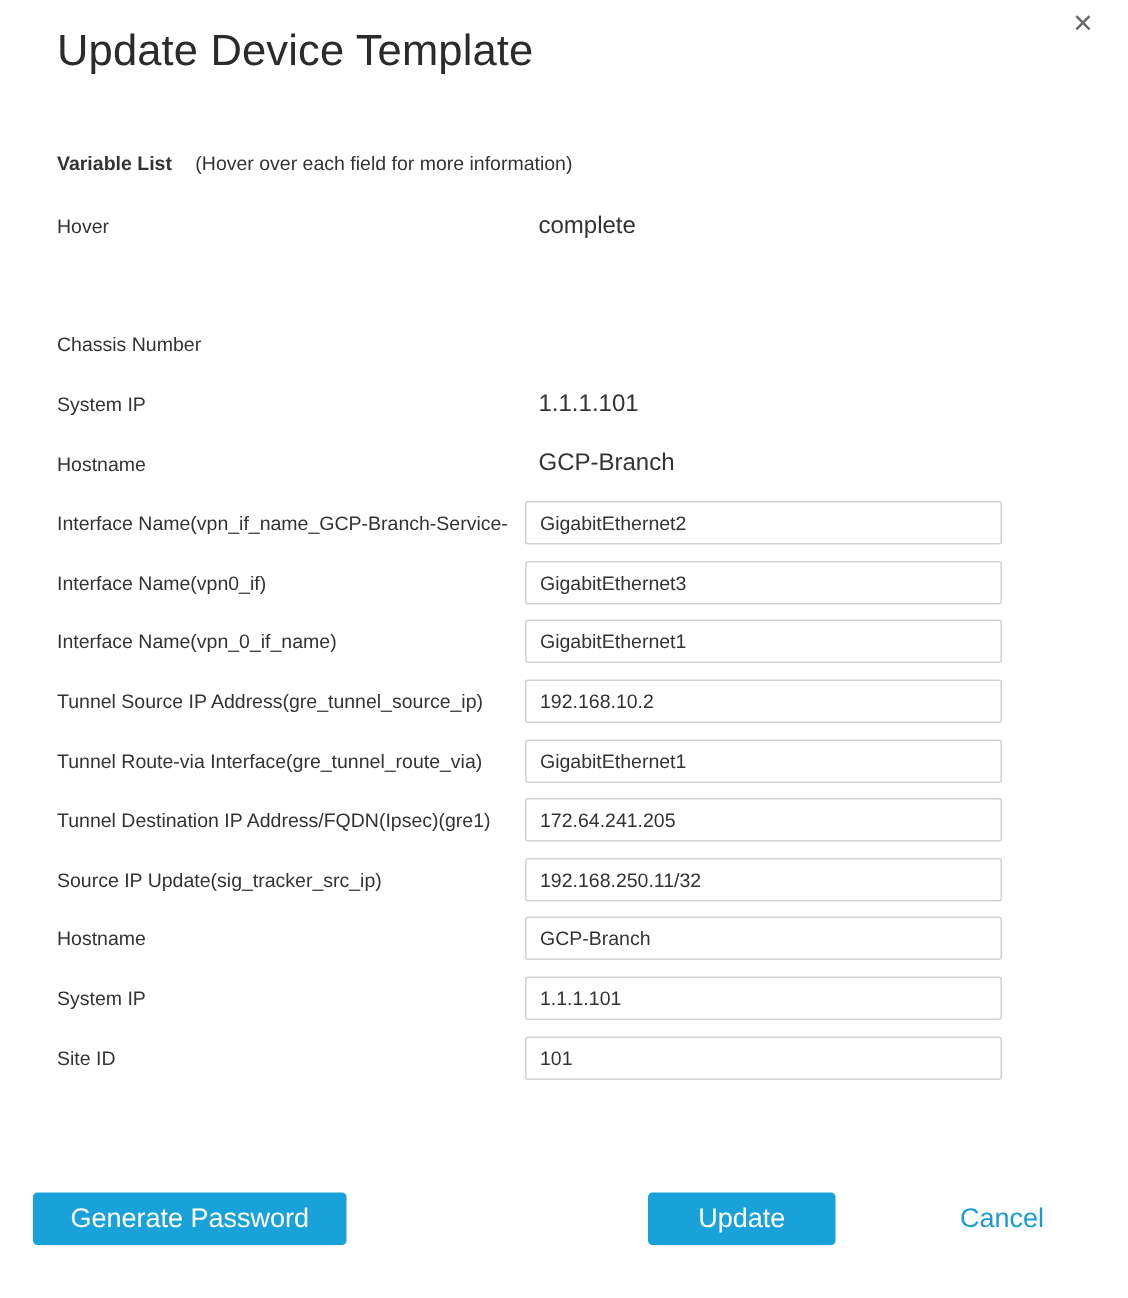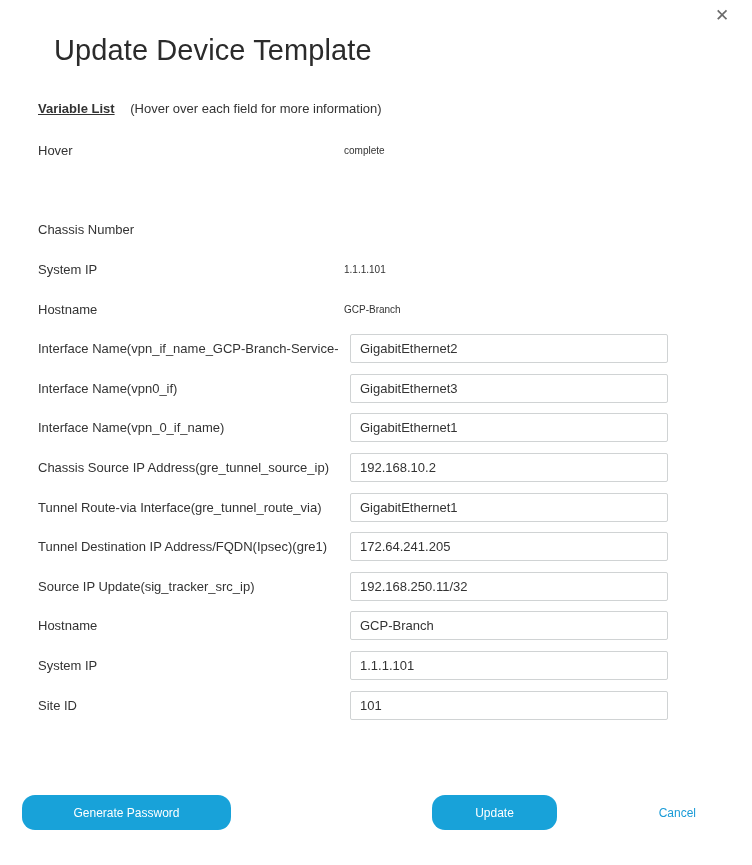--- a/index.html
+++ b/index.html
@@ -37,32 +37,31 @@
     padding: 0;
   }
   .title {
     position: absolute;
     left: 38px;
     top: 18px;
     font-size: 29px;
     font-weight: normal;
     color: #2b2b2b;
     letter-spacing: 0.1px;
-    margin: 16px;
+    margin: 0;
   }
   .var-list-header {
     position: absolute;
     left: 38px;
     top: 101px;
     font-size: 13px;
     color: #333333;
   }
   .var-list-header .strong {
     font-weight: bold;
-    text-decoration: underline;
   }
   .var-list-header .hint {
     font-weight: normal;
     margin-left: 12px;
   }
   .form {
     position: absolute;
     left: 0;
     top: 131px;
     width: 752px;
@@ -77,22 +76,22 @@
     position: absolute;
     left: 38px;
     width: 315px;
     font-size: 13px;
     color: #333333;
     white-space: nowrap;
     overflow: hidden;
   }
   .row .static-value {
     position: absolute;
-    left: 344px;
-    font-size: 10px;
+    left: 359px;
+    font-size: 16px;
     color: #333333;
     white-space: nowrap;
   }
   .row input.field {
     position: absolute;
     left: 350px;
     width: 318px;
     height: 29px;
     box-sizing: border-box;
     border: 1px solid #d0d3d4;
@@ -106,23 +105,23 @@
   }
   .footer {
     position: absolute;
     left: 0;
     bottom: 0;
     width: 752px;
     height: 70px;
   }
   .btn {
     font-family: "Liberation Sans", sans-serif;
-    font-size: 12px;
+    font-size: 18px;
     border: none;
-    border-radius: 13px;
+    border-radius: 3px;
     cursor: pointer;
     padding: 0;
   }
   .btn-generate {
     position: absolute;
     left: 22px;
     top: 0;
     width: 209px;
     height: 35px;
     background: #18a2d9;
@@ -196,21 +195,21 @@
       <input class="field" type="text" value="GigabitEthernet3" style="">
     </div>
 
     <div class="row">
       <span class="label">Interface Name(vpn_0_if_name)</span>
       <input class="field" type="text" value="GigabitEthernet1" style="">
     </div>
 
 
     <div class="row">
-      <span class="label">Chassis Source IP Address(gre_tunnel_source_ip)</span>
+      <span class="label">Tunnel Source IP Address(gre_tunnel_source_ip)</span>
       <input class="field" type="text" value="192.168.10.2" style="">
     </div>
 
     <div class="row">
       <span class="label">Tunnel Route-via Interface(gre_tunnel_route_via)</span>
       <input class="field" type="text" value="GigabitEthernet1" style="">
     </div>
 
     <div class="row">
       <span class="label">Tunnel Destination IP Address/FQDN(Ipsec)(gre1)</span>

